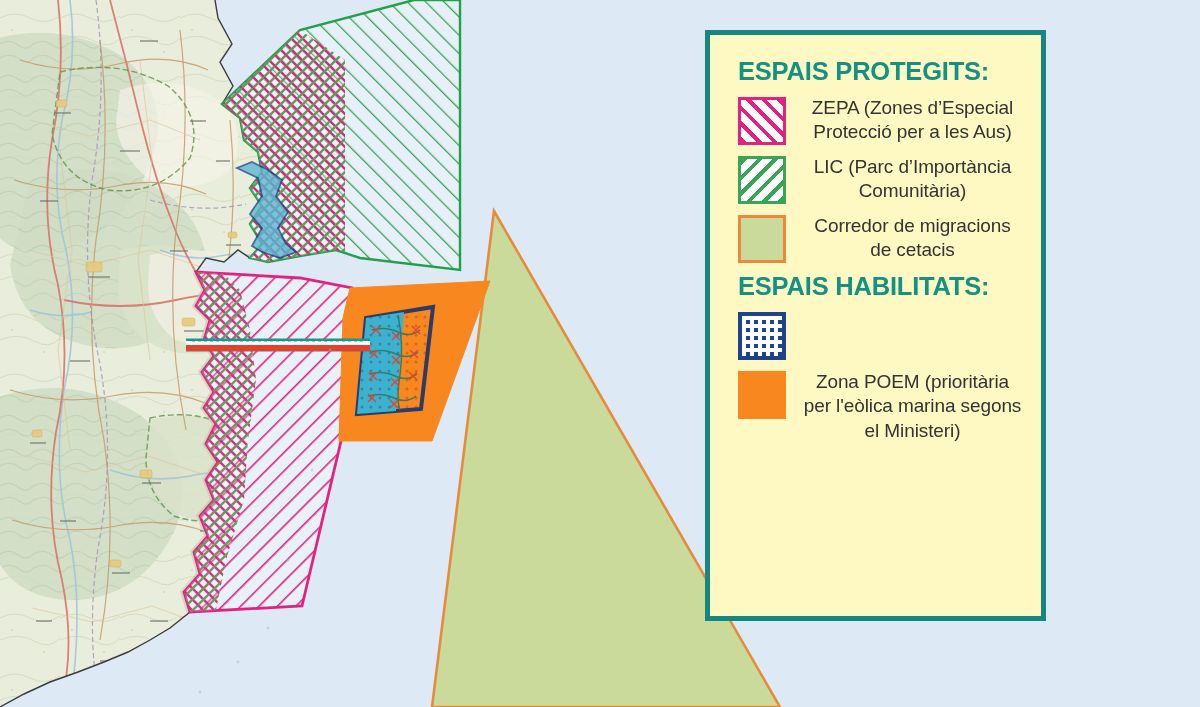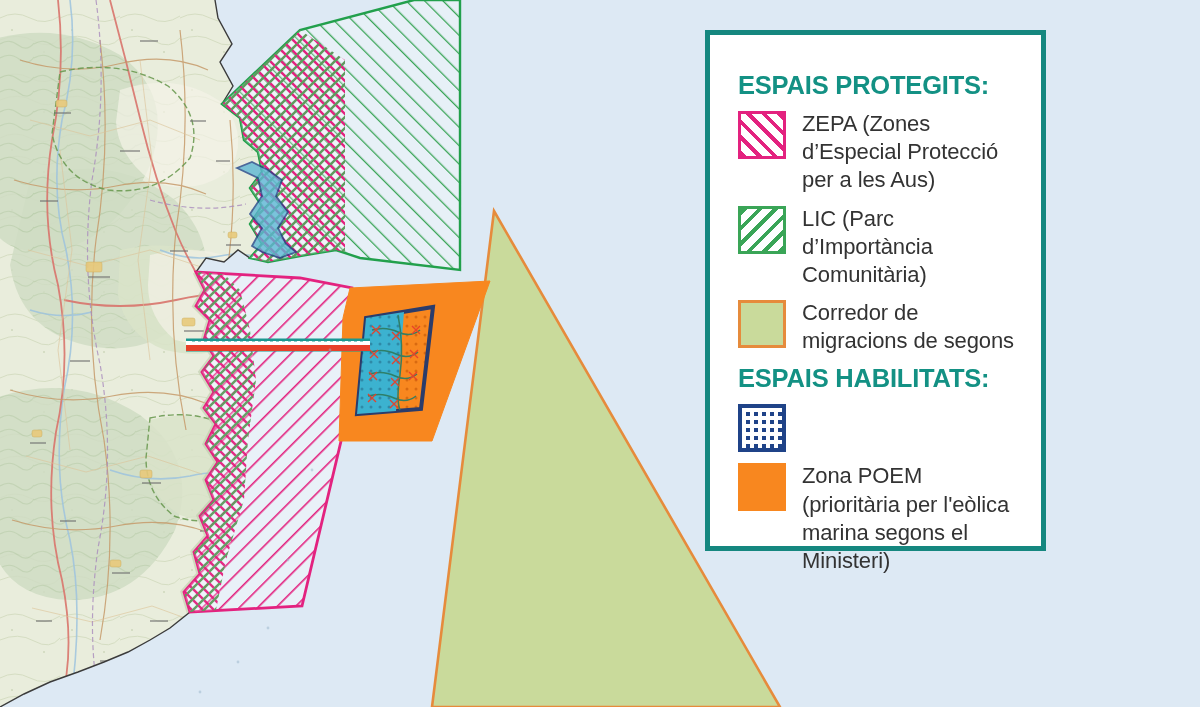--- a/index.html
+++ b/index.html
@@ -22,24 +22,24 @@
     height: 707px;
     display: block;
   }
 
   
   #legend {
     position: absolute;
     left: 705px;
     top: 30px;
     width: 341px;
-    height: 521px;
-    background: #ffffff;
+    height: 591px;
+    background: #fef9c3;
     border: 5px solid #15877f;
-    padding: 36px 18px 10px 28px;
+    padding: 22px 18px 10px 28px;
   }
   .legend-title {
     font-size: 25.5px;
     font-weight: bold;
     color: #139184;
     letter-spacing: -0.2px;
     margin: 0 0 10px 0;
     line-height: 1.1;
   }
   .legend-title.second { }
@@ -48,25 +48,26 @@
     align-items: flex-start;
     margin-bottom: 9px;
   }
   .swatch {
     flex: 0 0 auto;
     width: 48px; height: 48px;
     margin-right: 16px;
     margin-top: 2px;
   }
   .legend-label {
-    font-size: 22px;
+    font-size: 19px;
     line-height: 1.28;
     color: #333333;
     padding-top: 1px;
     letter-spacing: -0.1px;
+    text-align: center;
   }
 
   
   .sw-zepa {
     border: 3px solid #e3227f;
     background-color: #ffffff;
     background-image: repeating-linear-gradient(
       45deg,
       #e3227f 0px, #e3227f 4px,
       #ffffff 4px, #ffffff 11px);
@@ -355,21 +356,21 @@
       <span class="legend-label">ZEPA (Zones d’Especial Protecció per a les Aus)</span>
     </div>
 
     <div class="legend-row">
       <span class="swatch sw-lic"></span>
       <span class="legend-label">LIC (Parc d’Importància Comunitària)</span>
     </div>
 
     <div class="legend-row">
       <span class="swatch sw-corridor"></span>
-      <span class="legend-label">Corredor de migracions de segons</span>
+      <span class="legend-label">Corredor de migracions de cetacis</span>
     </div>
 
     <h2 class="legend-title second">ESPAIS HABILITATS:</h2>
 
     <div class="legend-row">
       <span class="swatch sw-parc"></span>
     </div>
 
     <div class="legend-row">
       <span class="swatch sw-poem"></span>

